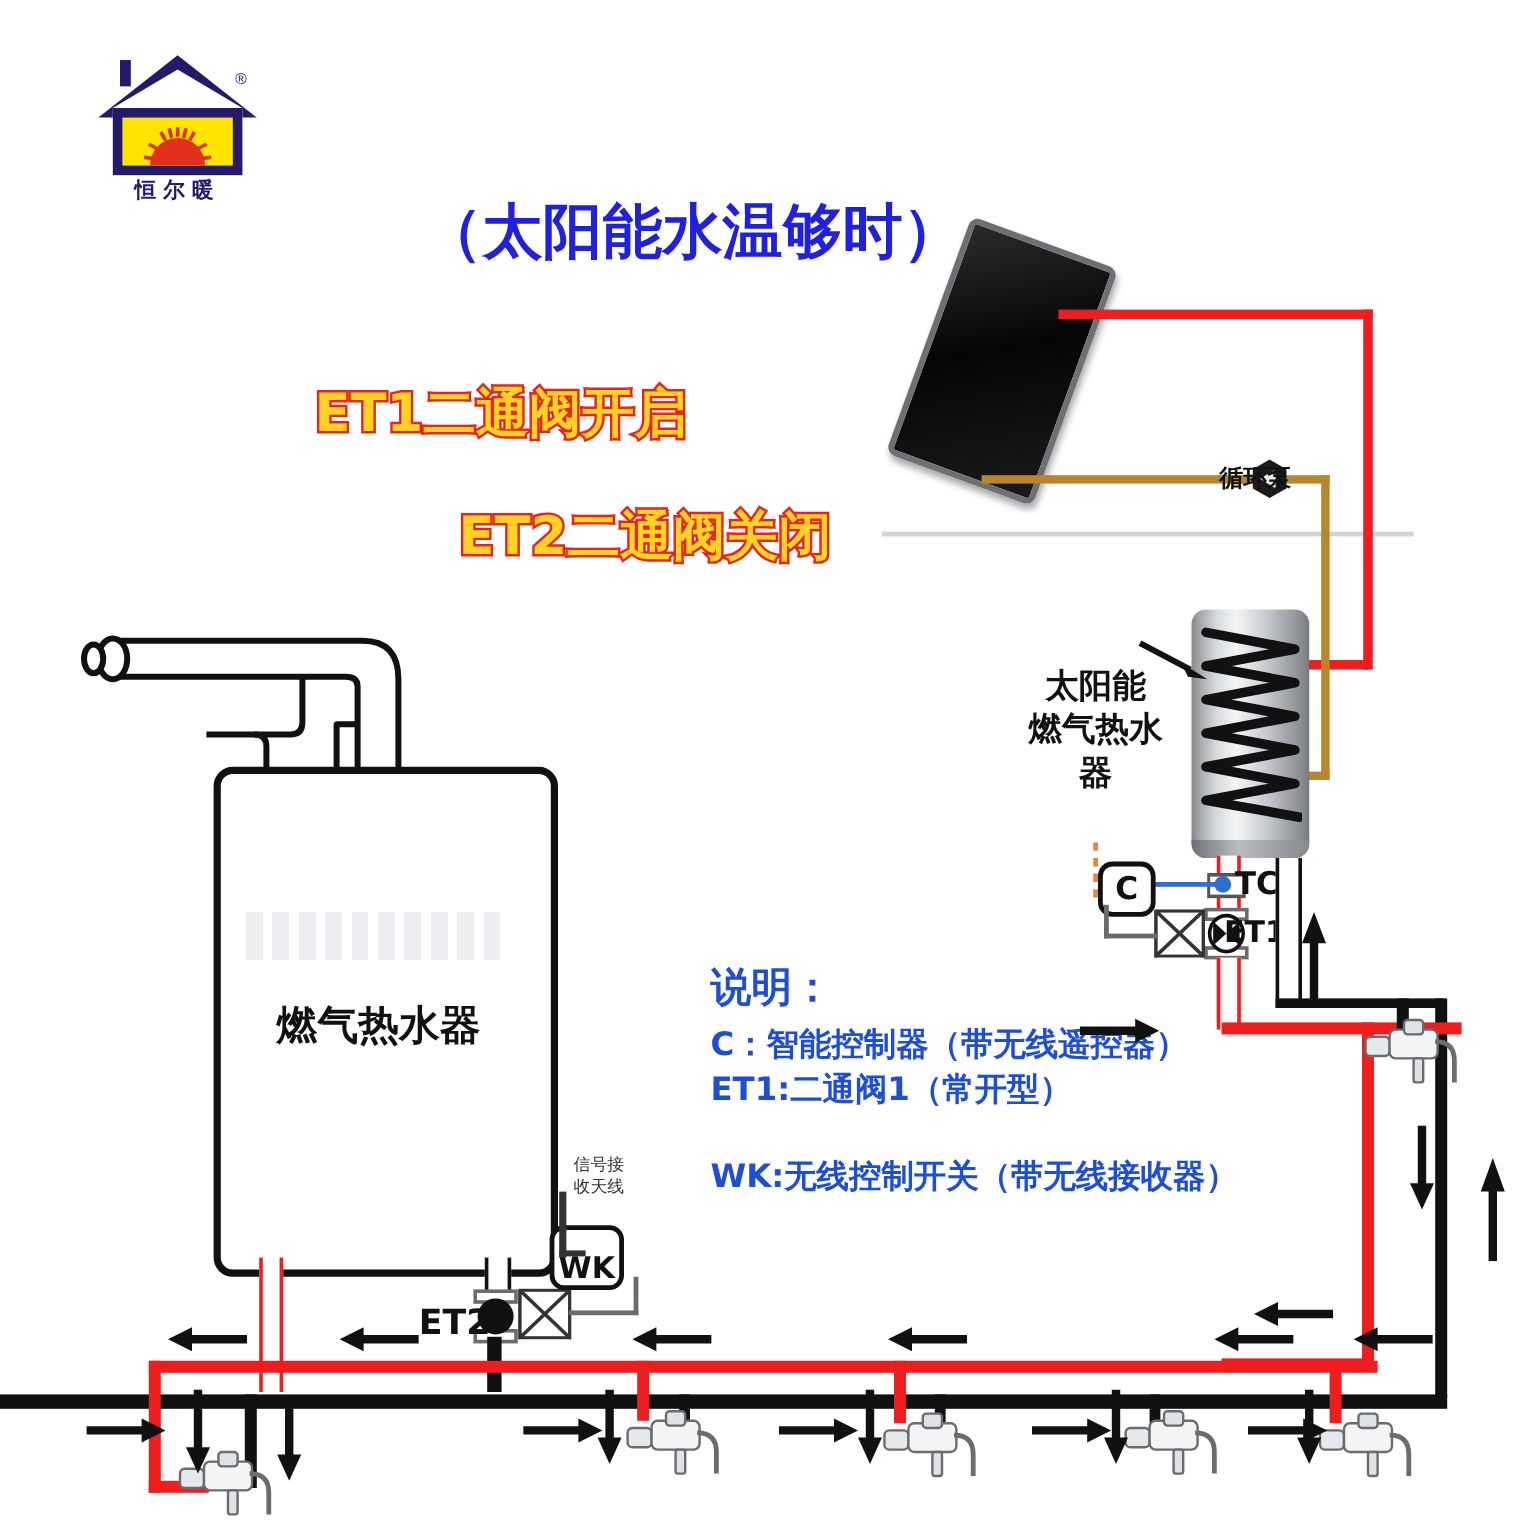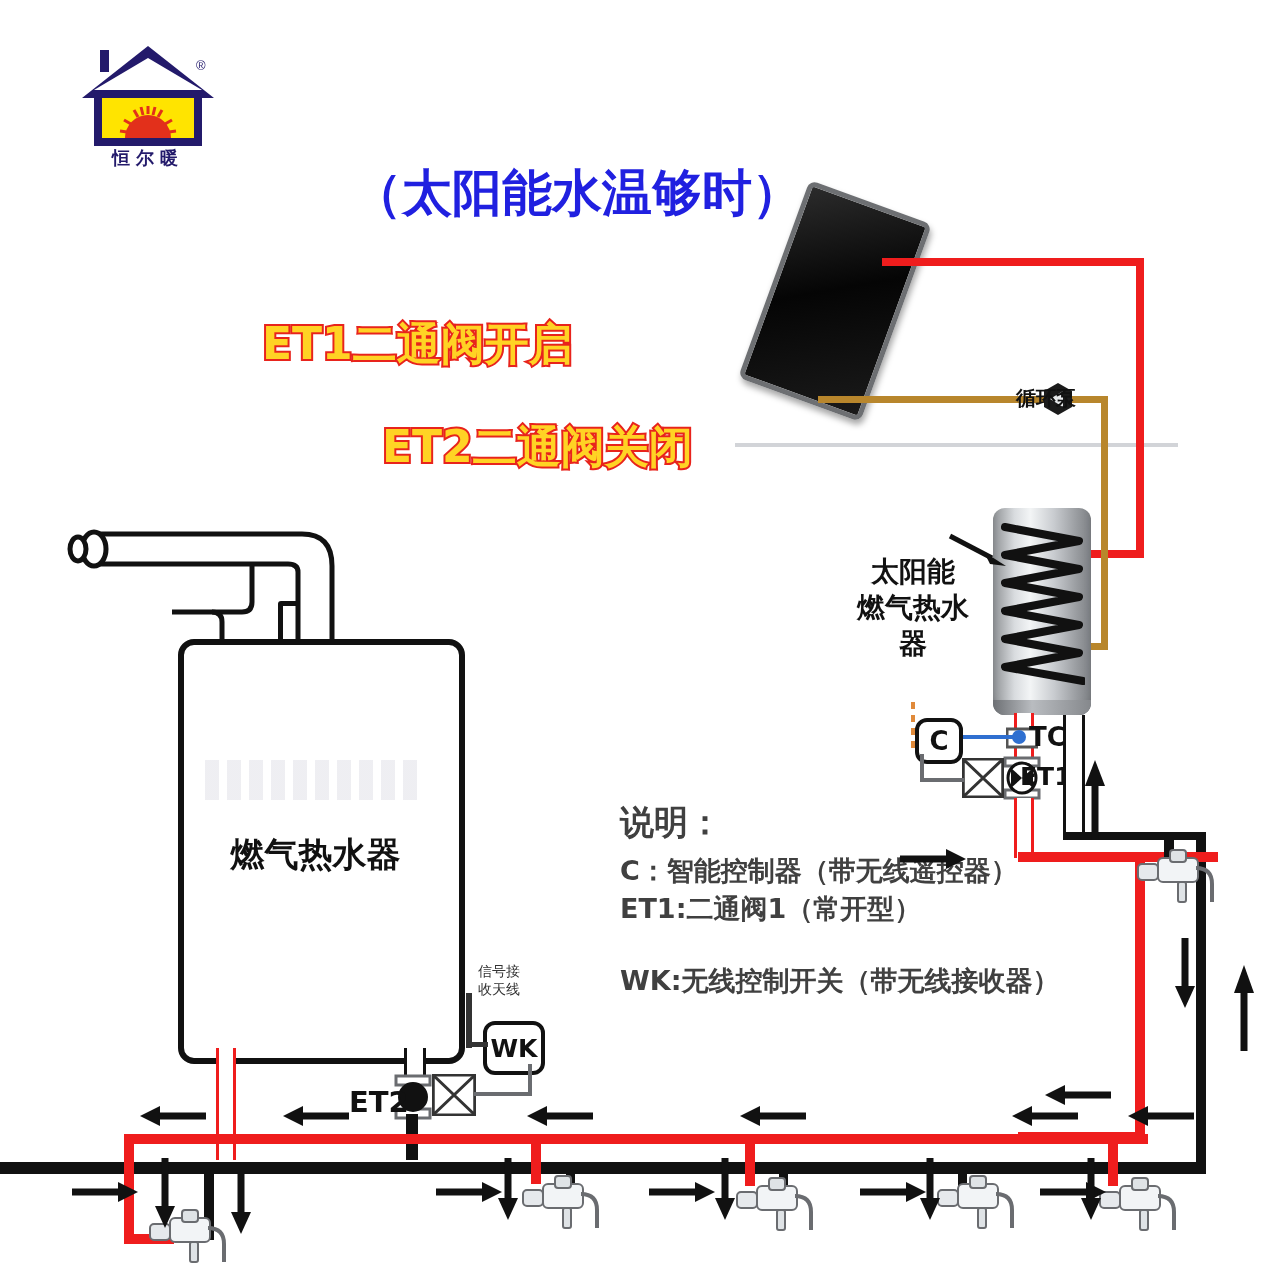--- a/index.html
+++ b/index.html
@@ -30,21 +30,21 @@
 
   
   .status{font-size:44px;font-weight:bold;color:#ffd324;white-space:nowrap;
      font-family:"DejaVu Sans",sans-serif;
      -webkit-text-stroke:4px #e8241d;paint-order:stroke fill;
      text-shadow:0 0 1px #e8241d;}
   #status1{left:214px;top:315px;margin-left:48px;}
   #status2{left:382px;top:418px;}
 
   
-  #legend{left:620px;top:800px;width:520px;color:#404040;
+  #legend{left:592px;top:800px;width:520px;color:#1d4ed8;
      font-family:"DejaVu Sans",sans-serif;font-weight:bold;}
   #legend .lg-title{font-size:34px;margin-bottom:6px;}
   #legend .lg-row{font-size:27px;line-height:1.40;white-space:nowrap;}
   #legend .lg-gap{height:34px;}
 
   
   .lbl{font-family:"DejaVu Sans",sans-serif;color:#111;font-weight:bold;}
 
   
   #heater-body{left:178px;top:639px;width:275px;height:413px;
@@ -252,21 +252,21 @@
 
   <div class="abs" style="left:432px;top:1074px;width:44px;height:42px;">
     <svg viewBox="0 0 44 42" width="44" height="42">
       <rect x="1" y="1" width="42" height="40" fill="#fff" stroke="#333" stroke-width="3"></rect>
       <polyline points="1,1 43,41 43,1 1,41 1,1" fill="none" stroke="#333" stroke-width="3"></polyline>
     </svg>
   </div>
 
   <div class="pipe black abs" style="left:406px;top:1114px;width:12px;height:46px;"></div>
 
-  <div class="abs roundbox" style="left:483px;top:1021px;width:54px;height:46px;font-size:25px;">
+  <div class="abs roundbox" style="left:458px;top:1021px;width:54px;height:46px;font-size:25px;align-items:flex-end;">
     <span>WK</span>
   </div>
   <div class="abs" style="left:466px;top:993px;width:6px;height:55px;background:#333;"></div>
   <div class="abs" style="left:466px;top:1042px;width:22px;height:5px;background:#333;"></div>
   <div class="abs lbl" style="left:478px;top:963px;font-size:14px;line-height:1.25;color:#333;font-weight:normal;">
     <span>信号接</span><br>
     <span>收天线</span>
   </div>
 
   <div class="pipe gray abs" style="left:528px;top:1064px;width:4px;height:32px;"></div>

